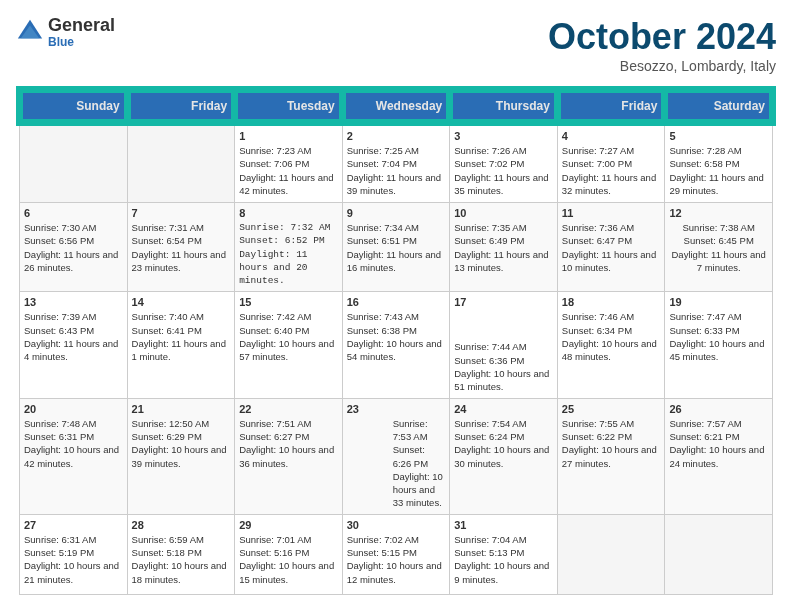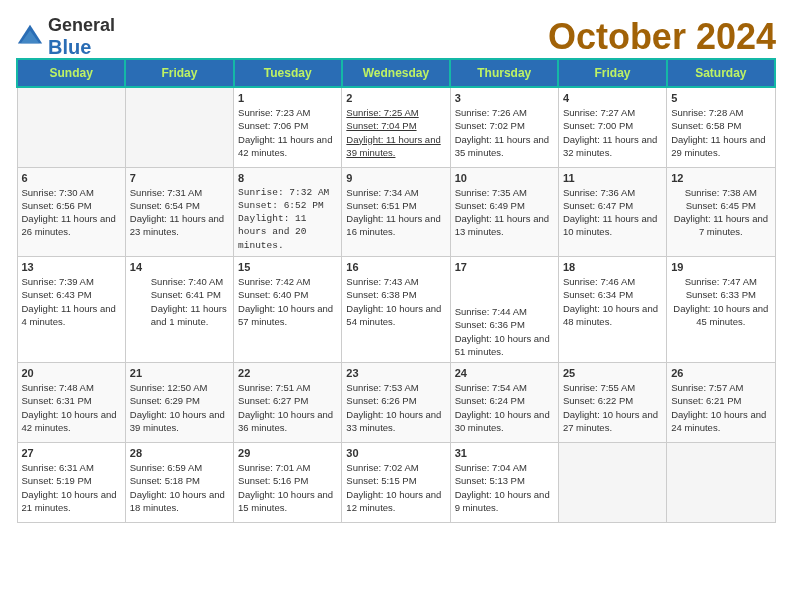--- a/index.html
+++ b/index.html
@@ -7,70 +7,71 @@
       font-family: Arial, sans-serif;
       background: #fff;
       width: 792px;
       min-height: 612px;
       padding: 16px;
     }
     .header {
       display: flex;
       justify-content: space-between;
       align-items: flex-start;
+      margin-bottom: 12px;
     }
     .logo {
       display: flex;
       align-items: center;
       gap: 4px;
     }
     .logo-text {
       display: flex;
       flex-direction: column;
       line-height: 1.1;
     }
     .logo-general {
       font-size: 18px;
       font-weight: bold;
       color: #333;
     }
     .logo-blue {
-      font-size: 20px;
+      font-size: 12px;
       font-weight: bold;
       color: #2a6db5;
     }
     .logo-icon {
       width: 28px;
       height: 28px;
     }
     .title-section {
       text-align: right;
     }
     .month-title {
       font-size: 36px;
       font-weight: bold;
-      color: #a16207;
+      color: #0c4a6e;
     }
     .location {
       font-size: 14px;
       color: #555;
     }
     table {
       width: 100%;
       border-collapse: collapse;
       table-layout: fixed;
     }
     th {
       background: #2a6db5;
-      color: #bef264;
+      color: #e5e5e5;
       font-size: 12px;
       font-weight: bold;
       padding: 6px 4px;
-      text-align: center;
-      border: 2px solid #14b8a6;
+      text-align: right;
+      border: 7px solid #14b8a6;
     }
     td {
       border: 1px solid #ccc;
       vertical-align: top;
       padding: 4px 4px;
       font-size: 10px;
       color: #333;
       height: 80px;
       background: #fff;
     }
@@ -105,20 +106,21 @@
       <polygon points="15,2 28,22 2,22" fill="#2a6db5"></polygon>
       <polygon points="15,8 25,22 5,22" fill="#5a9fd4" opacity="0.5"></polygon>
     </svg>
     <div class="logo-text">
       <span class="logo-general">General</span>
       <span class="logo-blue">Blue</span>
     </div>
   </div>
   <div class="title-section">
     <div class="month-title">October 2024</div>
+    <div class="location">Besozzo, Lombardy, Italy</div>
   </div>
 </div>
 
 <table>
   <thead>
     <tr>
     <th>Sunday</th>
         <th>Friday</th>
         <th>Tuesday</th>
         <th>Wednesday</th>
@@ -132,21 +134,21 @@
         <td class="empty"></td>
         <td class="empty"></td>
         <td>
           <span class="day-num">1</span>
           <div class="day-info" style="white-space: pre-line;">Sunrise: 7:23 AM
 Sunset: 7:06 PM
 Daylight: 11 hours and 42 minutes.</div>
         </td>
         <td>
           <span class="day-num">2</span>
-          <div class="day-info" style="white-space: pre-line; text-decoration: underline;">Sunrise: 7:25 AM
+          <div class="day-info" style="white-space: pre-line;">Sunrise: 7:25 AM
 Sunset: 7:04 PM
 Daylight: 11 hours and 39 minutes.</div>
         </td>
         <td>
           <span class="day-num">3</span>
           <div class="day-info" style="white-space: pre-line;">Sunrise: 7:26 AM
 Sunset: 7:02 PM
 Daylight: 11 hours and 35 minutes.</div>
         </td>
         <td>
@@ -208,21 +210,21 @@
       </tr>
       <tr>
         <td>
           <span class="day-num">13</span>
           <div class="day-info" style="white-space: pre-line;">Sunrise: 7:39 AM
 Sunset: 6:43 PM
 Daylight: 11 hours and 4 minutes.</div>
         </td>
         <td>
           <span class="day-num">14</span>
-          <div class="day-info" style="white-space: pre-line; margin-left: 21px;">Sunrise: 7:40 AM
+          <div class="day-info" style="white-space: pre-line;">Sunrise: 7:40 AM
 Sunset: 6:41 PM
 Daylight: 11 hours and 1 minute.</div>
         </td>
         <td>
           <span class="day-num">15</span>
           <div class="day-info" style="white-space: pre-line;">Sunrise: 7:42 AM
 Sunset: 6:40 PM
 Daylight: 10 hours and 57 minutes.</div>
         </td>
         <td>
@@ -238,21 +240,21 @@
 Daylight: 10 hours and 51 minutes.</div>
         </td>
         <td>
           <span class="day-num">18</span>
           <div class="day-info" style="white-space: pre-line;">Sunrise: 7:46 AM
 Sunset: 6:34 PM
 Daylight: 10 hours and 48 minutes.</div>
         </td>
         <td>
           <span class="day-num">19</span>
-          <div class="day-info" style="white-space: pre-line; text-align: center;">Sunrise: 7:47 AM
+          <div class="day-info" style="white-space: pre-line;">Sunrise: 7:47 AM
 Sunset: 6:33 PM
 Daylight: 10 hours and 45 minutes.</div>
         </td>
       </tr>
       <tr class="week-row-shade">
         <td>
           <span class="day-num">20</span>
           <div class="day-info" style="white-space: pre-line;">Sunrise: 7:48 AM
 Sunset: 6:31 PM
 Daylight: 10 hours and 42 minutes.</div>
@@ -264,21 +266,21 @@
 Daylight: 10 hours and 39 minutes.</div>
         </td>
         <td>
           <span class="day-num">22</span>
           <div class="day-info" style="white-space: pre-line;">Sunrise: 7:51 AM
 Sunset: 6:27 PM
 Daylight: 10 hours and 36 minutes.</div>
         </td>
         <td>
           <span class="day-num">23</span>
-          <div class="day-info" style="white-space: pre-line;">Sunrise: 7:53 AM
+          <div class="day-info" style="white-space: pre-line; margin-left: 46px;">Sunrise: 7:53 AM
 Sunset: 6:26 PM
 Daylight: 10 hours and 33 minutes.</div>
         </td>
         <td>
           <span class="day-num">24</span>
           <div class="day-info" style="white-space: pre-line;">Sunrise: 7:54 AM
 Sunset: 6:24 PM
 Daylight: 10 hours and 30 minutes.</div>
         </td>
         <td>

